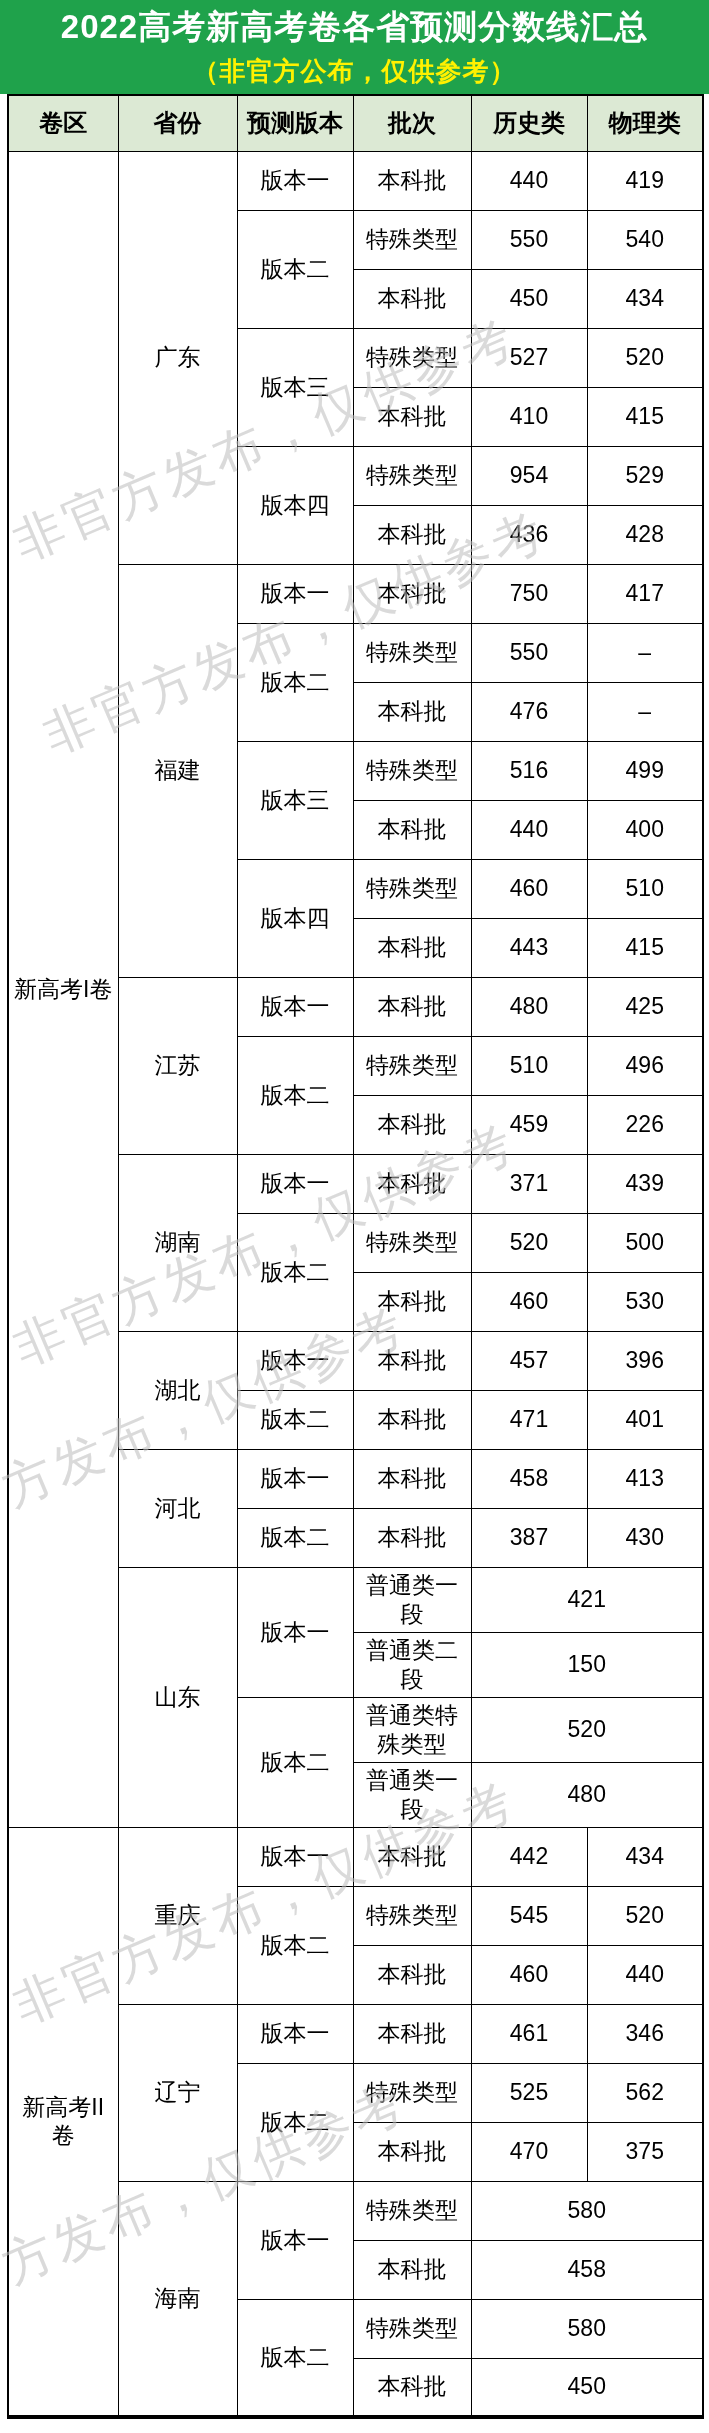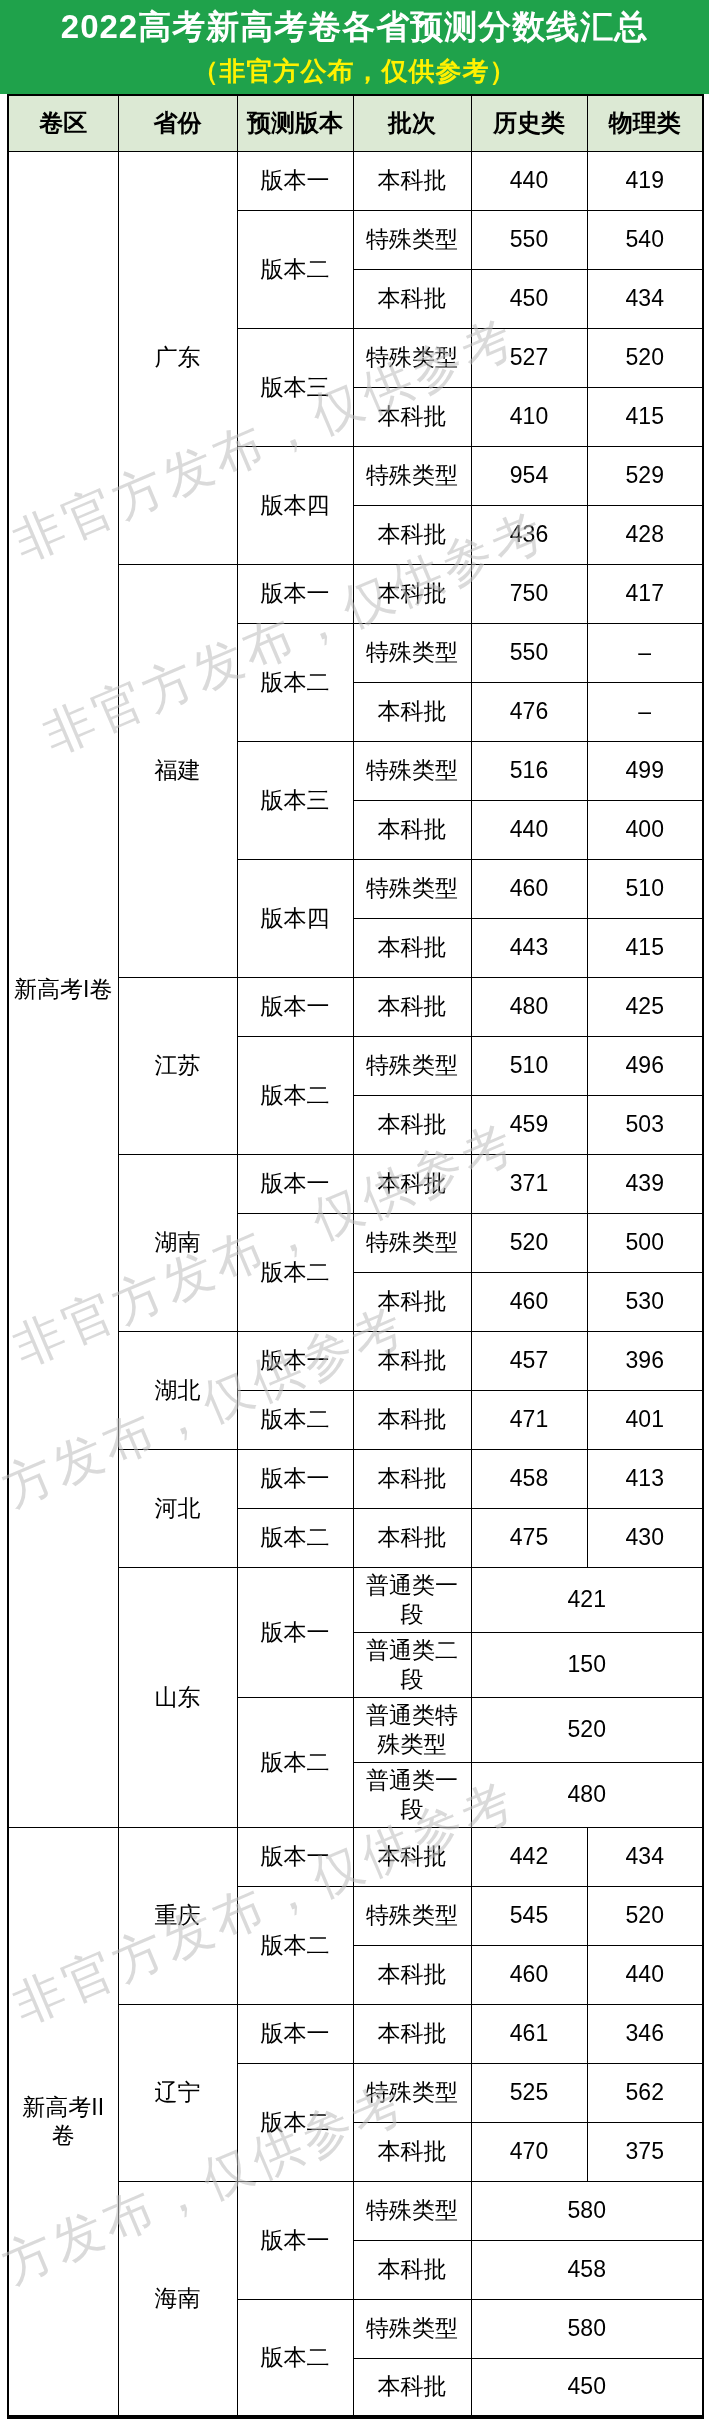--- a/index.html
+++ b/index.html
@@ -178,21 +178,21 @@
         </tr>
         <tr>
           <td rowspan="2">版本二</td>
           <td>特殊类型</td>
           <td>510</td>
           <td>496</td>
         </tr>
         <tr>
           <td>本科批</td>
           <td>459</td>
-          <td>503</td>
+          <td>226</td>
         </tr>
         <tr>
           <td rowspan="3">湖南</td>
           <td>版本一</td>
           <td>本科批</td>
           <td>371</td>
           <td>439</td>
         </tr>
         <tr>
           <td rowspan="2">版本二</td>
@@ -221,21 +221,21 @@
         <tr>
           <td rowspan="2">河北</td>
           <td>版本一</td>
           <td>本科批</td>
           <td>458</td>
           <td>413</td>
         </tr>
         <tr>
           <td>版本二</td>
           <td>本科批</td>
-          <td>475</td>
+          <td>387</td>
           <td>430</td>
         </tr>
         <tr class="tall">
           <td rowspan="4">山东</td>
           <td rowspan="2">版本一</td>
           <td>普通类一段</td>
           <td colspan="2">421</td>
         </tr>
         <tr class="tall">
           <td>普通类二段</td>

